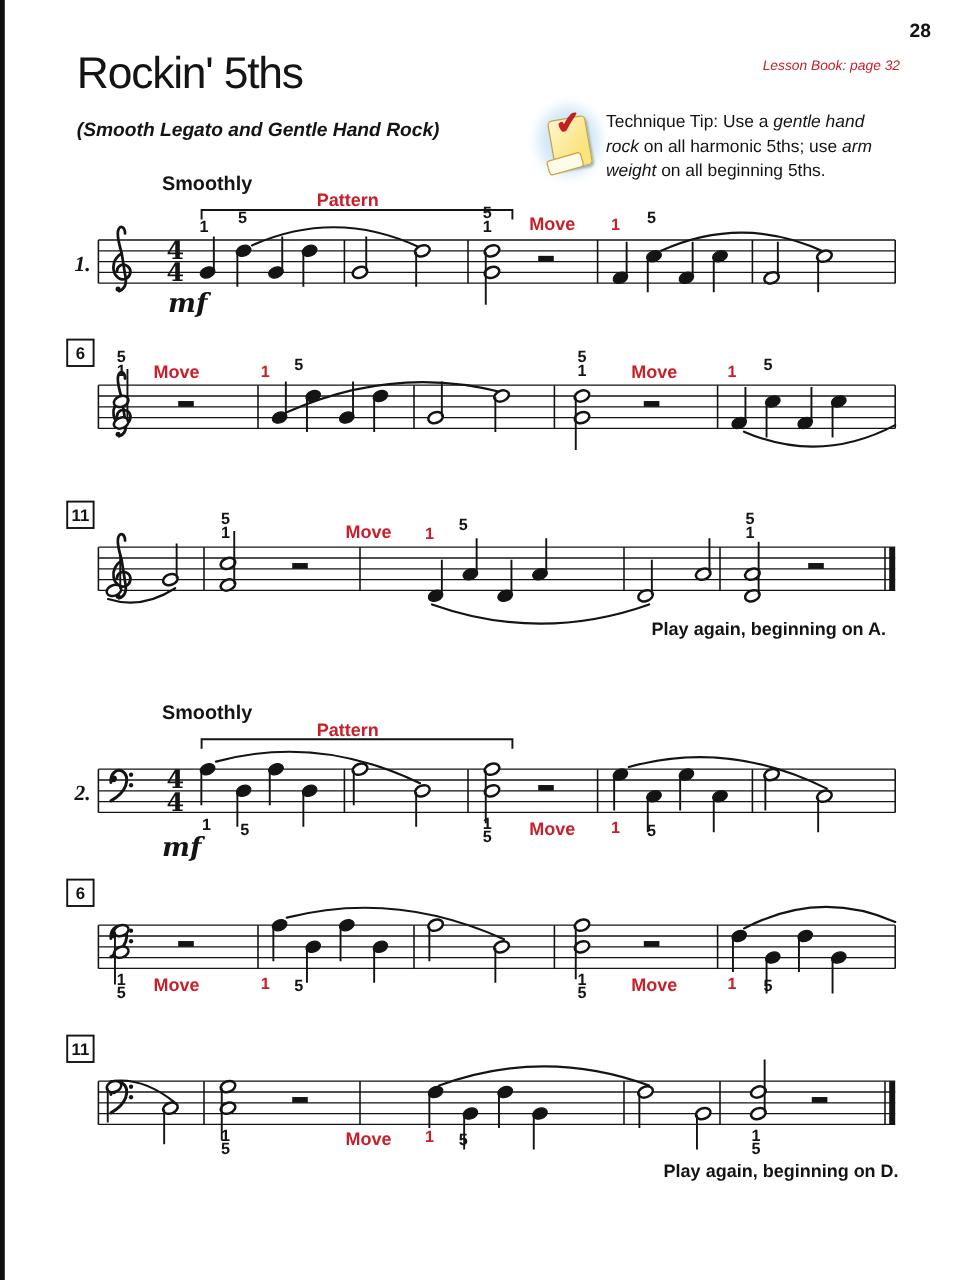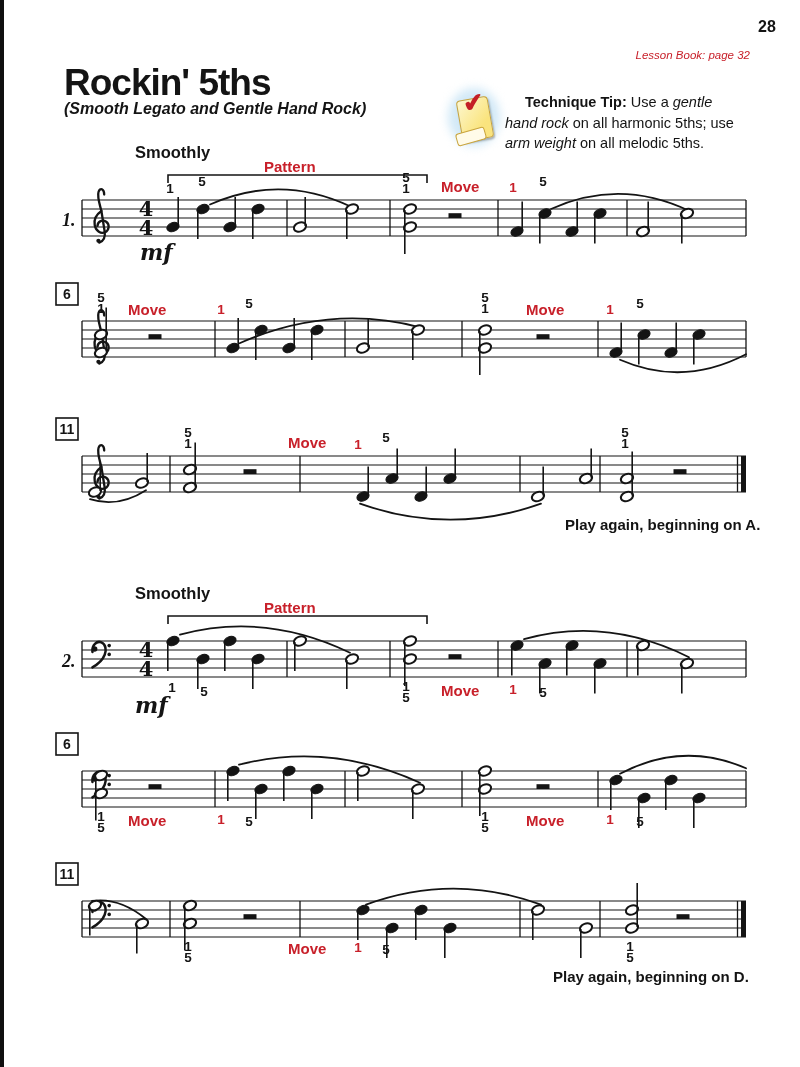--- a/index.html
+++ b/index.html
@@ -4,30 +4,30 @@
 <style>
   :root{ --red:#c8202a; --ink:#141414; }
   html,body{margin:0;padding:0;}
   body{
     width:800px;height:1067px;position:relative;background:#ffffff;
     font-family:"Liberation Sans",sans-serif;color:var(--ink);overflow:hidden;
   }
   .edge-strip{position:absolute;left:0;top:0;width:4px;height:1067px;background:#101010;}
   .page-num{position:absolute;left:758px;top:18px;font-size:16px;font-weight:bold;}
   .lesson-ref{position:absolute;right:50px;top:49px;font-size:11.5px;font-weight:normal;font-style:italic;color:var(--red);}
-  .title{position:absolute;left:64px;top:62px;font-size:37px;font-weight:bold;letter-spacing:-1px;}
+  .title{position:absolute;left:64px;top:40px;font-size:37px;font-weight:normal;letter-spacing:-1px;}
   .subtitle{position:absolute;left:64px;top:100px;font-size:16px;font-weight:bold;font-style:italic;}
   .tip{position:absolute;left:450px;top:88px;width:300px;}
   .tip-icon{position:absolute;left:2px;top:4px;width:48px;height:56px;}
   .tip-halo{position:absolute;left:-4px;top:-4px;width:52px;height:58px;background:#d2e9f7;border-radius:50%;filter:blur(5px);}
   .tip-pad{position:absolute;left:7px;top:6px;width:30px;height:40px;background:linear-gradient(135deg,#fdf7cf 0%,#fae47e 70%);border:1px solid #c9a43c;border-radius:4px;transform:rotate(-10deg);box-shadow:1px 2px 2px rgba(0,0,0,.28);}
   .tip-pad-flip{position:absolute;left:4px;top:38px;width:28px;height:11px;background:#fffbe9;border:1px solid #c9a43c;border-radius:3px;transform:rotate(-16deg);}
   .tip-check{position:absolute;left:11px;top:-4px;color:#c41f25;font-size:25px;font-weight:bold;transform:rotate(-8deg);}
   .tip-text{position:absolute;left:55px;top:4px;width:242px;font-size:14.5px;line-height:20.5px;}
-  .tip-text b{font-weight:bold;margin-left:20px;}
+  .tip-text b{font-weight:normal;}
   .tip-text i{font-style:italic;}
   .play-again{position:absolute;font-size:15px;font-weight:bold;}
   .sysvg{position:absolute;left:0;}
   
   text{fill:var(--ink);}
   .t-tempo{font:bold 16.5px "Liberation Sans",sans-serif;}
   .t-red{font:bold 15px "Liberation Sans",sans-serif;fill:var(--red);}
   .t-redf{font:bold 13.5px "Liberation Sans",sans-serif;fill:var(--red);}
   .t-fing{font:bold 13.5px "Liberation Sans",sans-serif;}
   .t-dyn{font:italic bold 22px "DejaVu Serif",serif;}
@@ -45,21 +45,21 @@
 <h1 class="title" style="margin:0;">Rockin' 5ths</h1>
 <div class="subtitle">(Smooth Legato and Gentle Hand Rock)</div>
 
 <div class="tip">
   <div class="tip-icon">
     <span class="tip-halo"></span>
     <span class="tip-pad"></span>
     <span class="tip-pad-flip"></span>
     <span class="tip-check">✔</span>
   </div>
-  <div class="tip-text" id="tip-text"><b>Technique Tip:  </b><span>Use a </span><i>gentle hand rock</i><span> on all harmonic 5ths; use </span><i>arm weight</i><span> on all melodic 5ths.</span></div>
+  <div class="tip-text" id="tip-text"><b>Technique Tip:  </b><span>Use a </span><i>gentle hand rock</i><span> on all harmonic 5ths; use </span><i>arm weight</i><span> on all beginning 5ths.</span></div>
 </div>
 
 <div id="music-root">
     <svg class="sysvg" width="800" height="200" style="top: 128px;">
       <line x1="82" y1="72" x2="746" y2="72" stroke="#141414" stroke-width="1.1"></line>
       <line x1="82" y1="81" x2="746" y2="81" stroke="#141414" stroke-width="1.1"></line>
       <line x1="82" y1="90" x2="746" y2="90" stroke="#141414" stroke-width="1.1"></line>
       <line x1="82" y1="99" x2="746" y2="99" stroke="#141414" stroke-width="1.1"></line>
       <line x1="82" y1="108" x2="746" y2="108" stroke="#141414" stroke-width="1.1"></line>
       <line x1="82" y1="72" x2="82" y2="108" stroke="#141414" stroke-width="1.3"></line>
@@ -406,14 +406,14 @@
       <text x="188" y="122" class="t-fing" text-anchor="middle">1</text>
       <text x="188" y="133" class="t-fing" text-anchor="middle">5</text>
       <text x="288" y="125" class="t-red">Move</text>
       <text x="358" y="123" class="t-redf" text-anchor="middle">1</text>
       <text x="386" y="125" class="t-fing" text-anchor="middle">5</text>
       <text x="630" y="122" class="t-fing" text-anchor="middle">1</text>
       <text x="630" y="133" class="t-fing" text-anchor="middle">5</text>
     </svg>
   </div>
 
-<div class="play-again" style="left:565px;top:516px;text-align:center;">Play again, beginning on A.</div>
+<div class="play-again" style="left:543px;top:516px;text-align:center;">Play again, beginning on A.</div>
 <div class="play-again" style="left:553px;top:968px;">Play again, beginning on D.</div>
 
 </body></html>

